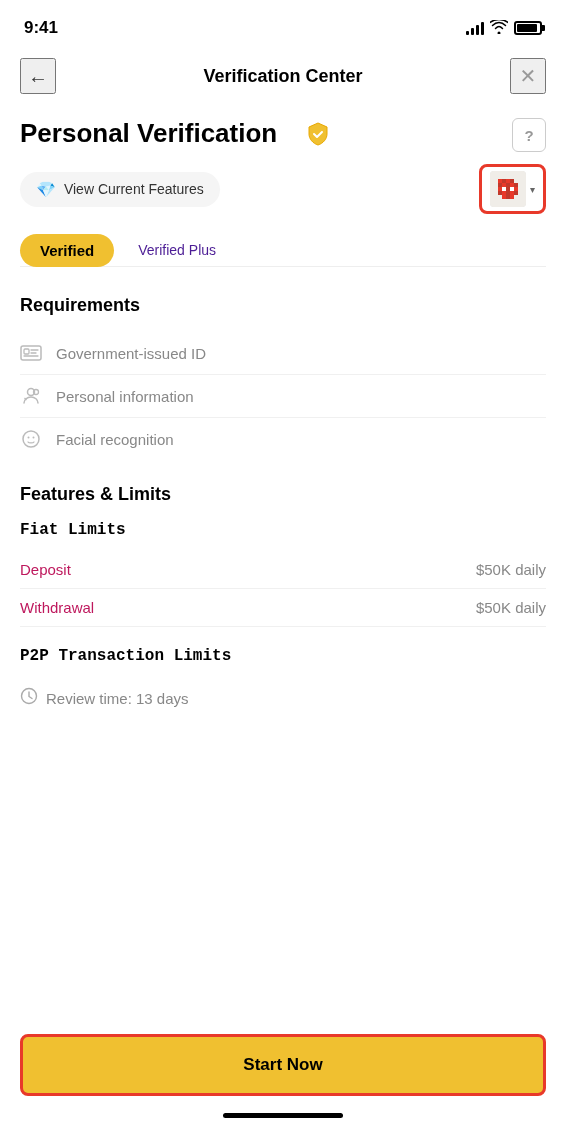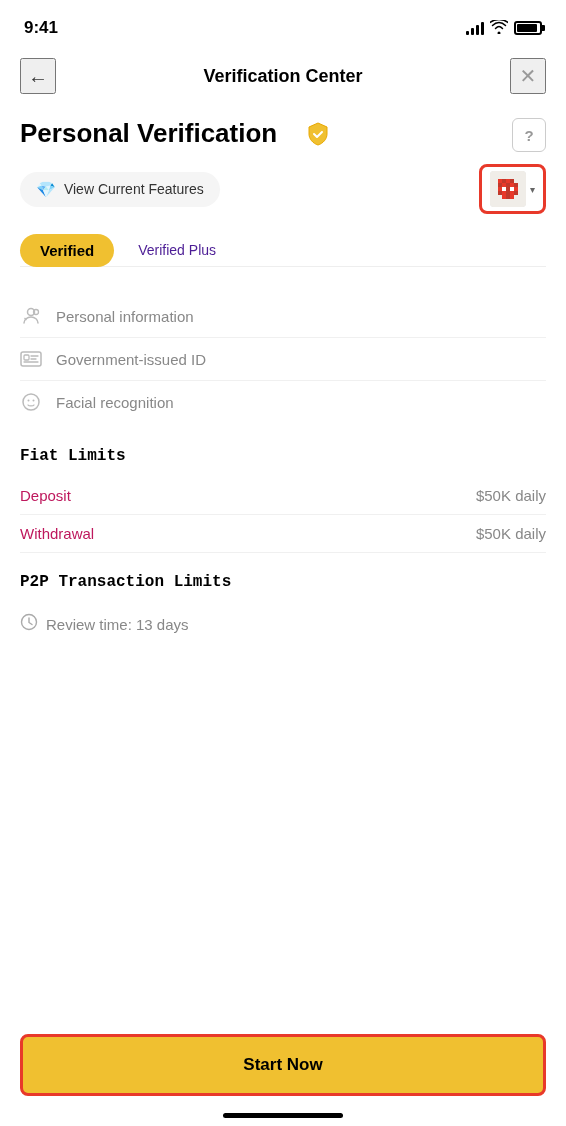--- a/index.html
+++ b/index.html
@@ -444,60 +444,62 @@
       <span class="dropdown-arrow">▾</span>
     </div>
   </div>
 
   <div class="tab-row">
     <button class="tab-verified">Verified</button>
     <button class="tab-verified-plus">Verified Plus</button>
   </div>
 
   <div class="requirements-section">
-
-    <div class="requirement-item">
-      <div class="req-icon">
-        <svg width="20" height="20" viewBox="0 0 20 20" fill="none">
-          <circle cx="10" cy="6" r="3.5" stroke="#bbb" stroke-width="1.5"></circle>
-          <path d="M3 17c0-3.3 3.1-6 7-6s7 2.7 7 6" stroke="#bbb" stroke-width="1.5" stroke-linecap="round"></path>
-          <circle cx="15" cy="6" r="2.5" stroke="#bbb" stroke-width="1.3" fill="none"></circle>
-          <line x1="3.5" y1="12" x2="5.5" y2="14" stroke="#bbb" stroke-width="1.3"></line>
-        </svg>
-      </div>
-      <span class="req-text">Personal information</span>
-    </div>
+    <div class="section-label">Requirements</div>
 
     <div class="requirement-item">
       <div class="req-icon">
         <svg width="22" height="16" viewBox="0 0 22 16" fill="none">
           <rect x="1" y="1" width="20" height="14" rx="2" stroke="#bbb" stroke-width="1.5"></rect>
           <rect x="4" y="4" width="5" height="5" rx="1" stroke="#bbb" stroke-width="1.3"></rect>
           <line x1="11" y1="5" x2="18" y2="5" stroke="#bbb" stroke-width="1.3" stroke-linecap="round"></line>
           <line x1="11" y1="8" x2="16" y2="8" stroke="#bbb" stroke-width="1.3" stroke-linecap="round"></line>
           <line x1="4" y1="11" x2="18" y2="11" stroke="#bbb" stroke-width="1.3" stroke-linecap="round"></line>
         </svg>
       </div>
       <span class="req-text">Government-issued ID</span>
     </div>
 
     <div class="requirement-item">
       <div class="req-icon">
         <svg width="20" height="20" viewBox="0 0 20 20" fill="none">
+          <circle cx="10" cy="6" r="3.5" stroke="#bbb" stroke-width="1.5"></circle>
+          <path d="M3 17c0-3.3 3.1-6 7-6s7 2.7 7 6" stroke="#bbb" stroke-width="1.5" stroke-linecap="round"></path>
+          <circle cx="15" cy="6" r="2.5" stroke="#bbb" stroke-width="1.3" fill="none"></circle>
+          <line x1="3.5" y1="12" x2="5.5" y2="14" stroke="#bbb" stroke-width="1.3"></line>
+        </svg>
+      </div>
+      <span class="req-text">Personal information</span>
+    </div>
+
+    <div class="requirement-item">
+      <div class="req-icon">
+        <svg width="20" height="20" viewBox="0 0 20 20" fill="none">
           <circle cx="10" cy="10" r="8" stroke="#bbb" stroke-width="1.5"></circle>
           <circle cx="7.5" cy="8.5" r="1" fill="#bbb"></circle>
           <circle cx="12.5" cy="8.5" r="1" fill="#bbb"></circle>
           <path d="M7 13c.8 1.2 5.2 1.2 6 0" stroke="#bbb" stroke-width="1.3" stroke-linecap="round"></path>
         </svg>
       </div>
       <span class="req-text">Facial recognition</span>
     </div>
   </div>
 
   <div class="features-limits-section">
+    <div class="section-label">Features &amp; Limits</div>
 
     <div class="subsection-label">Fiat Limits</div>
 
     <div class="limit-row">
       <span class="limit-label">Deposit</span>
       <span class="limit-value">$50K daily</span>
     </div>
     <div class="limit-row">
       <span class="limit-label">Withdrawal</span>
       <span class="limit-value">$50K daily</span>

